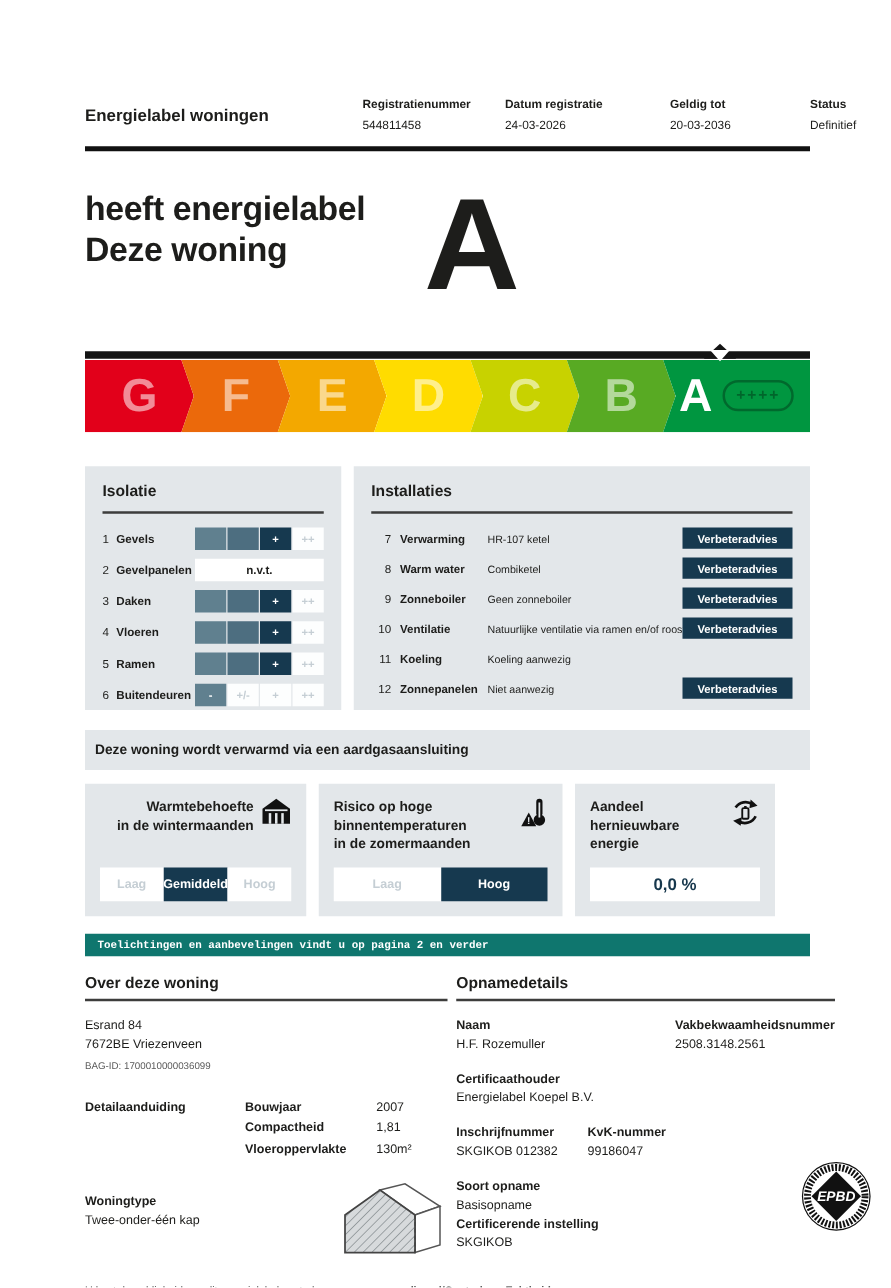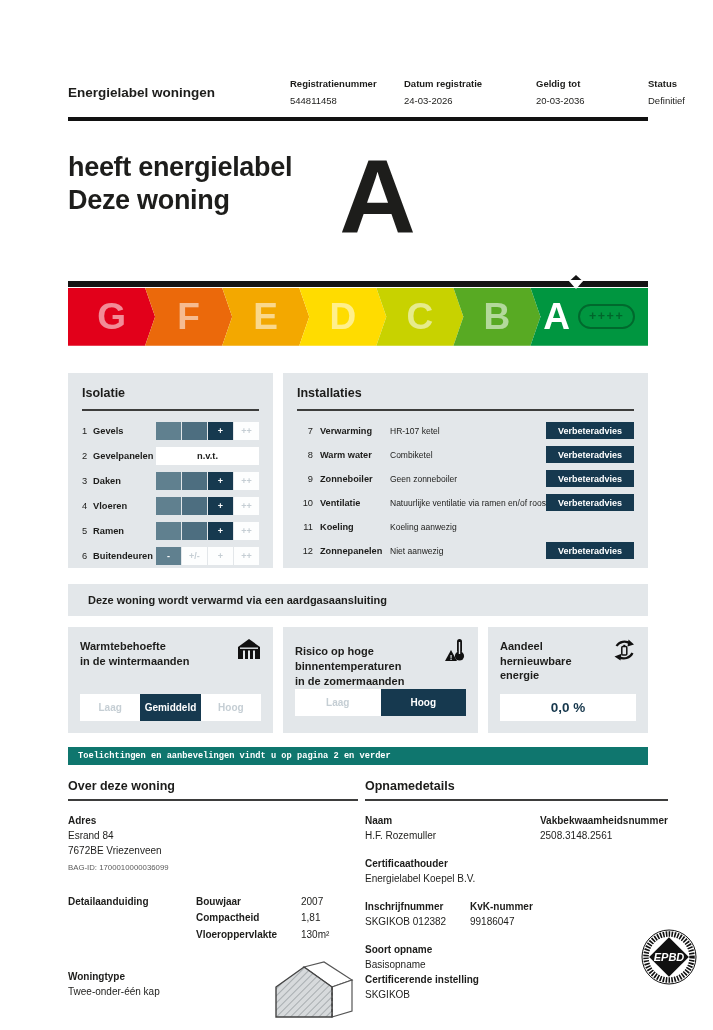--- a/index.html
+++ b/index.html
@@ -65,27 +65,27 @@
   .ins-num{width:16px;font-size:9.3px;text-align:right;margin-right:7px;}
   .ins-label{width:70px;font-size:9.2px;font-weight:bold;}
   .ins-desc{flex:1;font-size:8.5px;white-space:nowrap;overflow:hidden;padding-right:3px;}
   .adv-btn{width:88px;height:17px;background:#16394f;color:#fff;border:none;font-size:9px;
            font-weight:bold;font-family:"Liberation Sans",sans-serif;display:flex;
            align-items:center;justify-content:center;cursor:pointer;}
   .adv-spacer{width:88px;height:17px;}
 
   
   .gasbar{margin-top:16px;height:32px;background:#e3e7ea;display:flex;align-items:center;
-          padding-left:20px;font-size:11px;font-weight:bold;box-sizing:border-box;}
+          padding-left:8px;font-size:11px;font-weight:bold;box-sizing:border-box;}
 
   
   .stats{display:flex;gap:10px;margin-top:11px;}
   .stat{background:#e3e7ea;box-sizing:border-box;padding:12px;height:106px;position:relative;
         display:flex;flex-direction:column;justify-content:space-between;}
-  .s1{width:205px;} .s2{width:195px;justify-content:center;} .s3{width:160px;}
+  .s1{width:177px;text-align:right;} .s2{width:195px;} .s3{width:160px;}
   .stat-title{font-size:11px;font-weight:bold;line-height:1.35;padding-right:30px;}
   .stat-icon{position:absolute;top:10px;right:11px;}
   .selector{display:flex;height:27px;}
   .sel-opt{flex:1;background:#fff;color:#c5ced4;font-size:10px;font-weight:bold;display:flex;
            align-items:center;justify-content:center;}
   .sel-opt.on{background:#16394f;color:#fff;}
   .value-box{height:27px;background:#fff;display:flex;align-items:center;justify-content:center;
              font-size:13.5px;font-weight:bold;color:#16374c;}
 
   
@@ -354,21 +354,20 @@
     </div>
   </div>
 
   <div class="note content">Toelichtingen en aanbevelingen vindt u op pagina 2 en verder</div>
 
   <div class="bottom content">
     <div class="col-l">
       <div class="sec-title">Over deze woning</div>
 
       <div class="kv">
-        <div class="lbl">Adres</div>
         <div class="val">Esrand 84</div>
         <div class="val">7672BE Vriezenveen</div>
         <div class="bag">BAG-ID: 1700010000036099</div>
       </div>
 
       <div class="detail-row">
         <div class="kv">
           <div class="lbl">Detailaanduiding</div>
         </div>
         <div class="facts">

